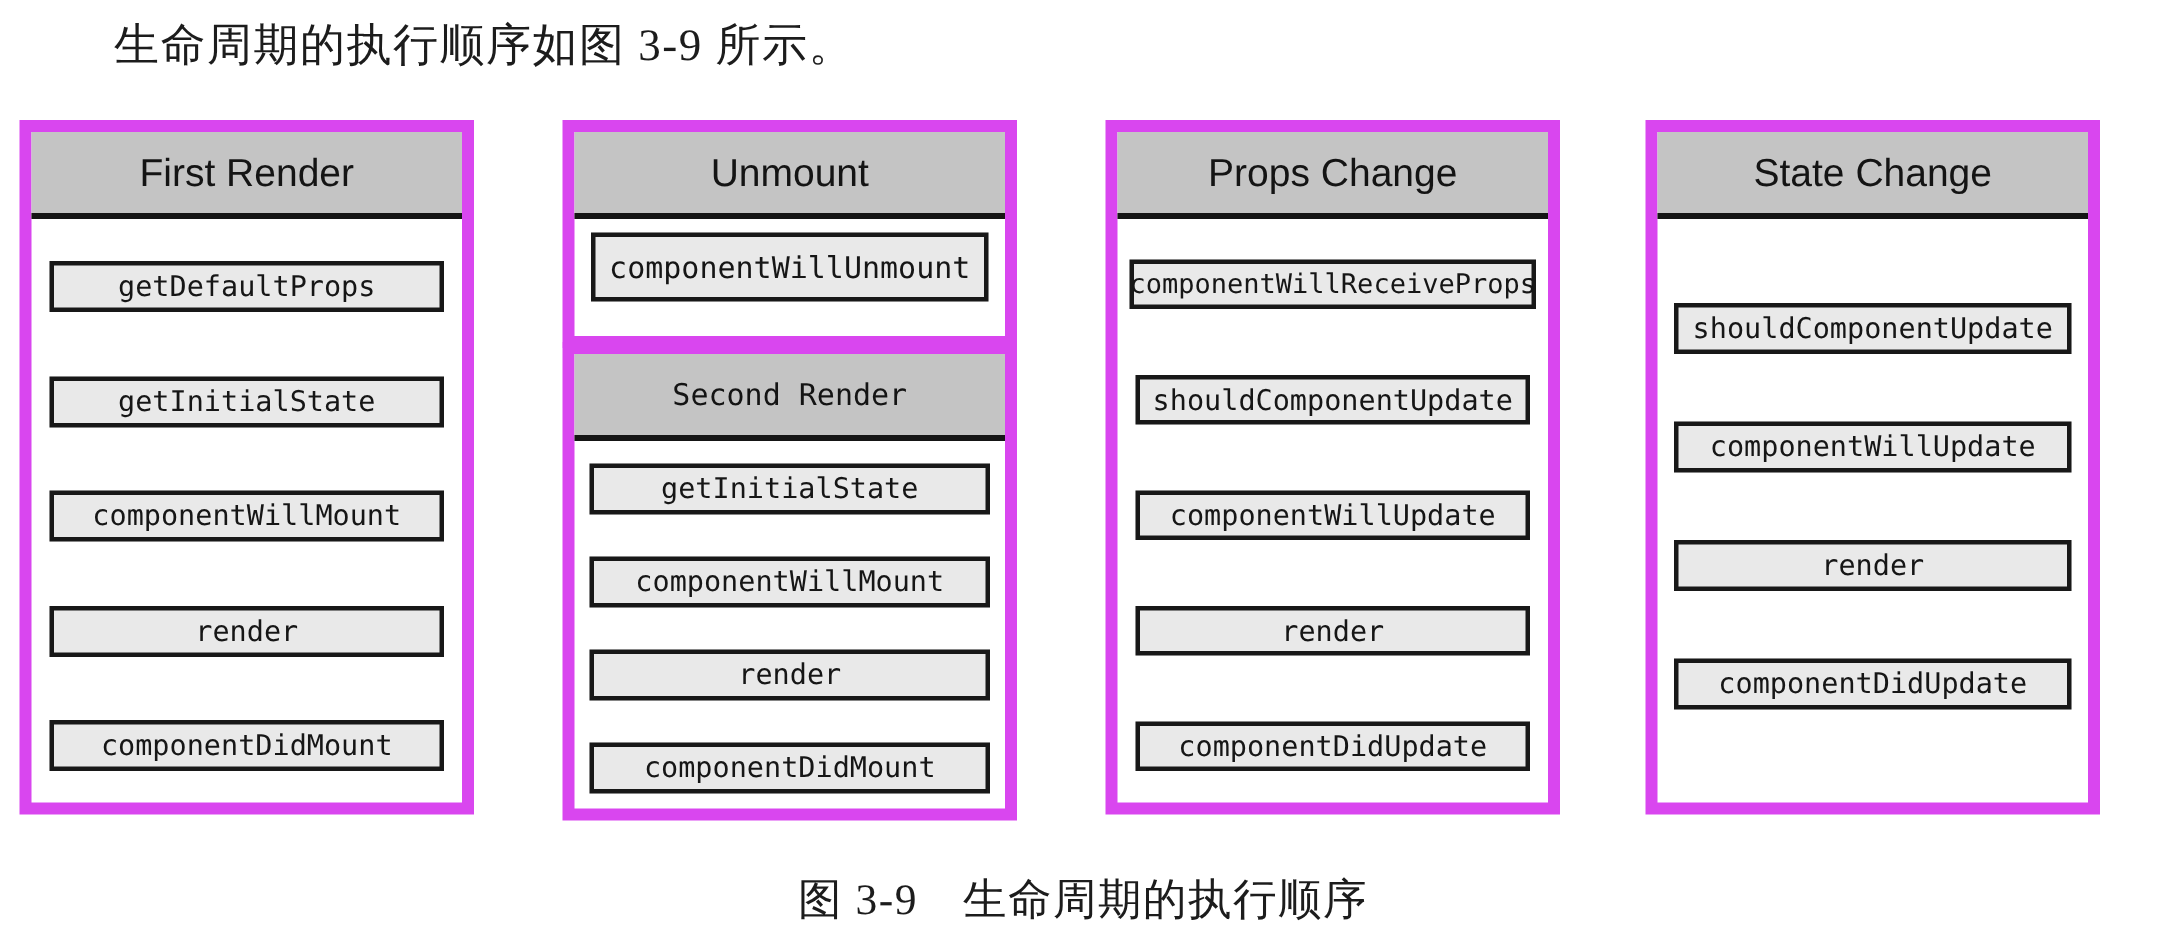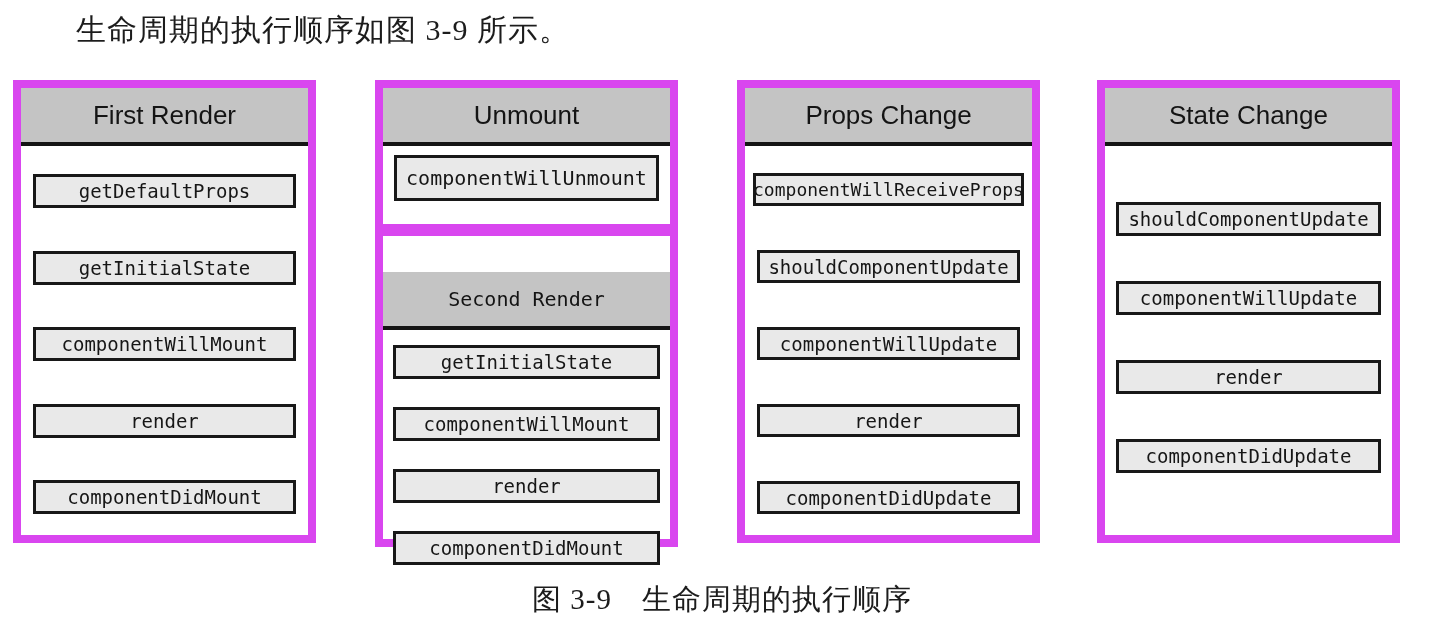--- a/index.html
+++ b/index.html
@@ -27,21 +27,20 @@
   .panel-header {
     height: 58px;
     background: #c4c4c4;
     border-bottom: 4px solid #151515;
     display: flex; align-items: center; justify-content: center;
     font-size: 26px; color: #141414;
   }
   .panel-header.mono {
     font-family: "DejaVu Sans Mono", "Liberation Mono", monospace;
     font-size: 20px;
-    margin-top: 36px;
   }
   .panel-body {
     display: flex; flex-direction: column; justify-content: space-between;
   }
 
   .method-box {
     background: #e9e9e9;
     border: 3px solid #181818;
     height: 34px;
     margin: 0 12px;

